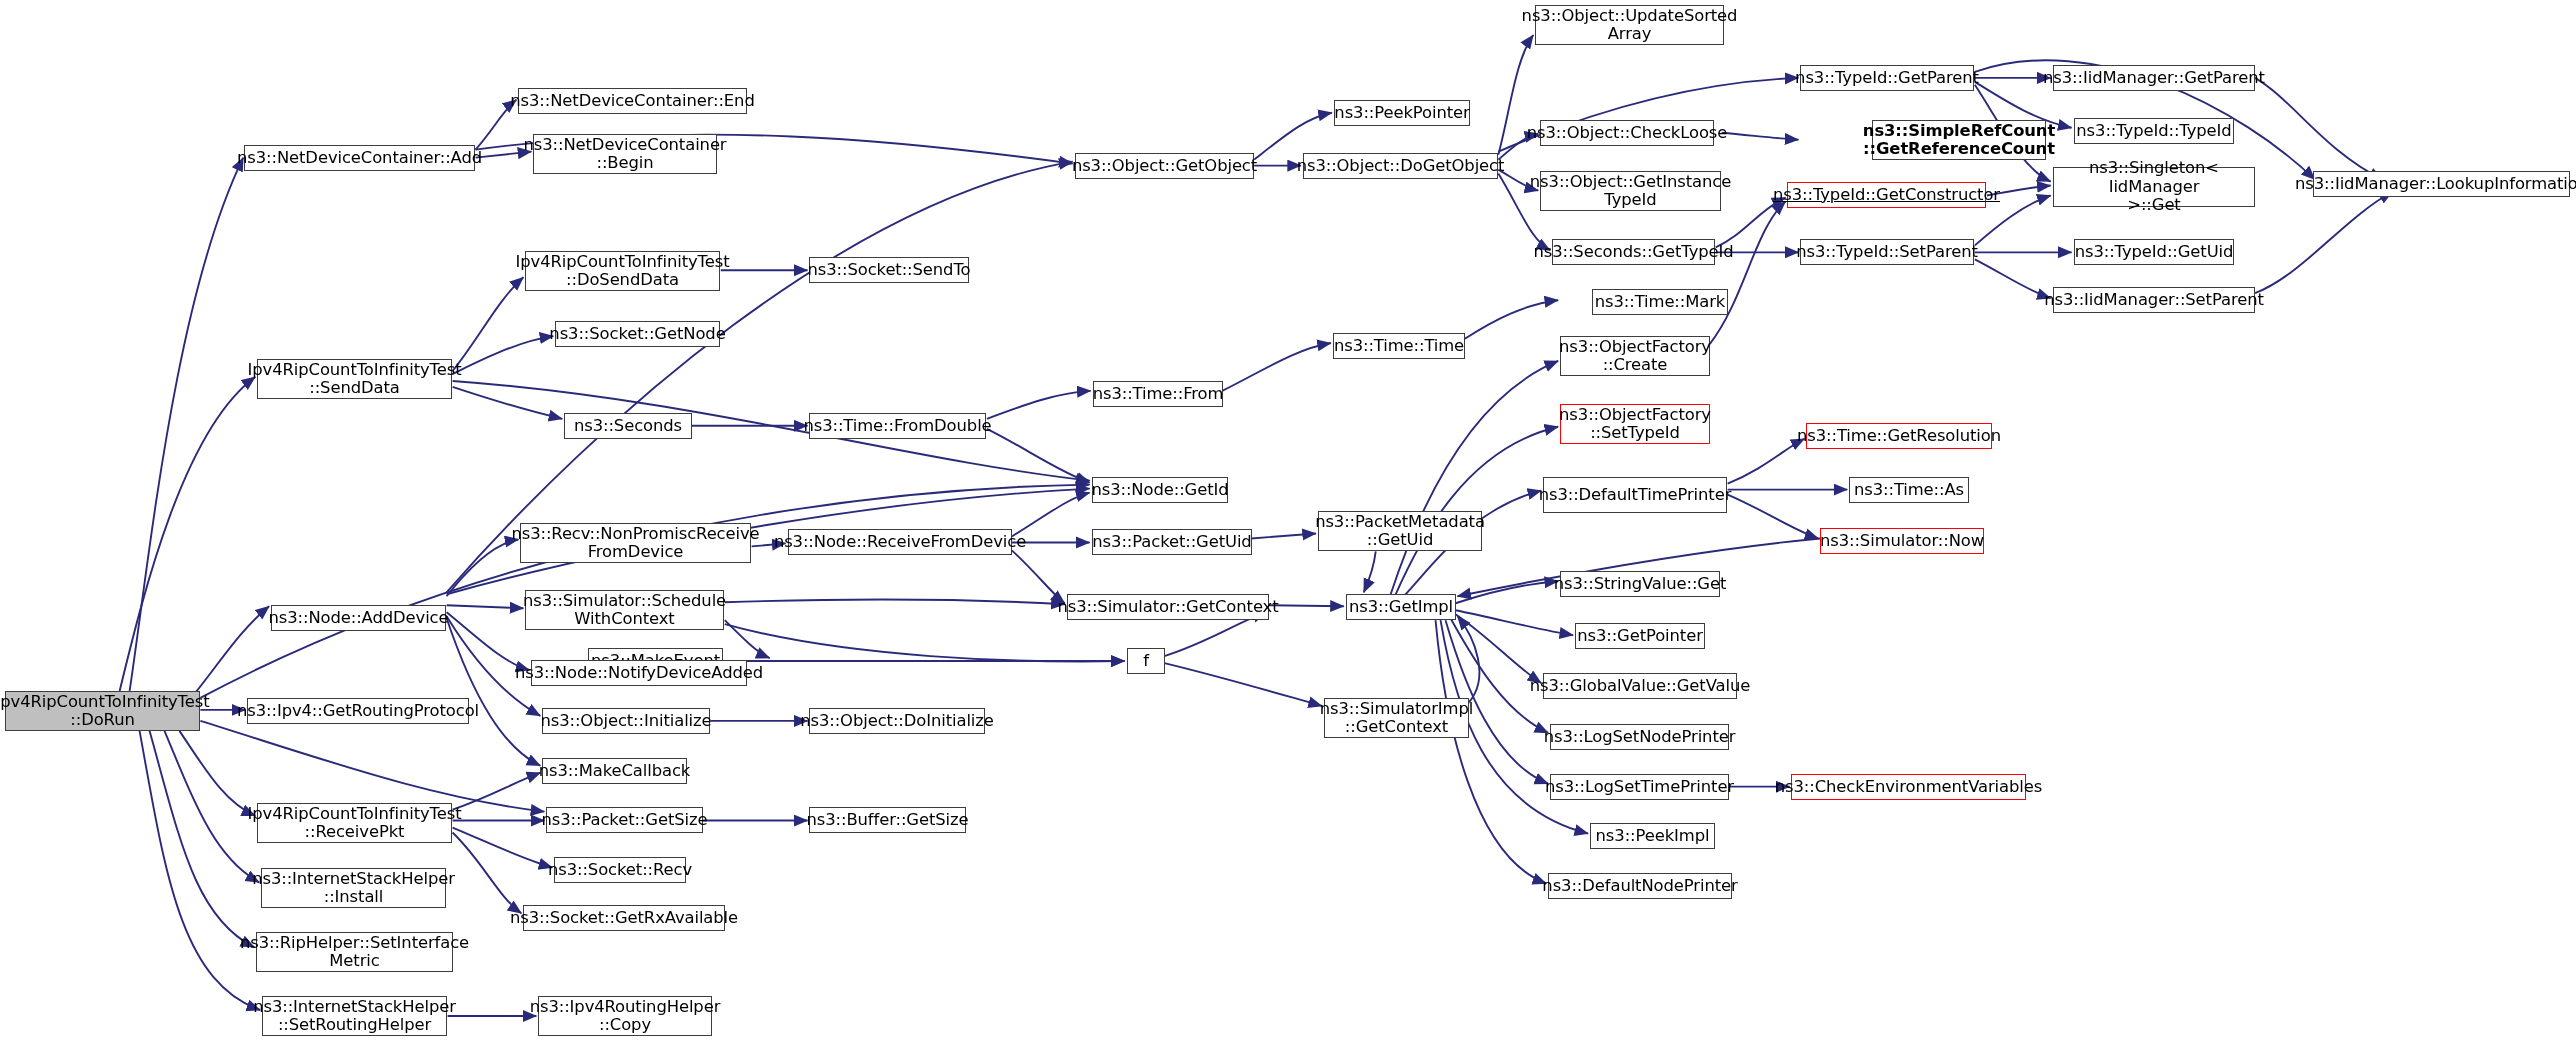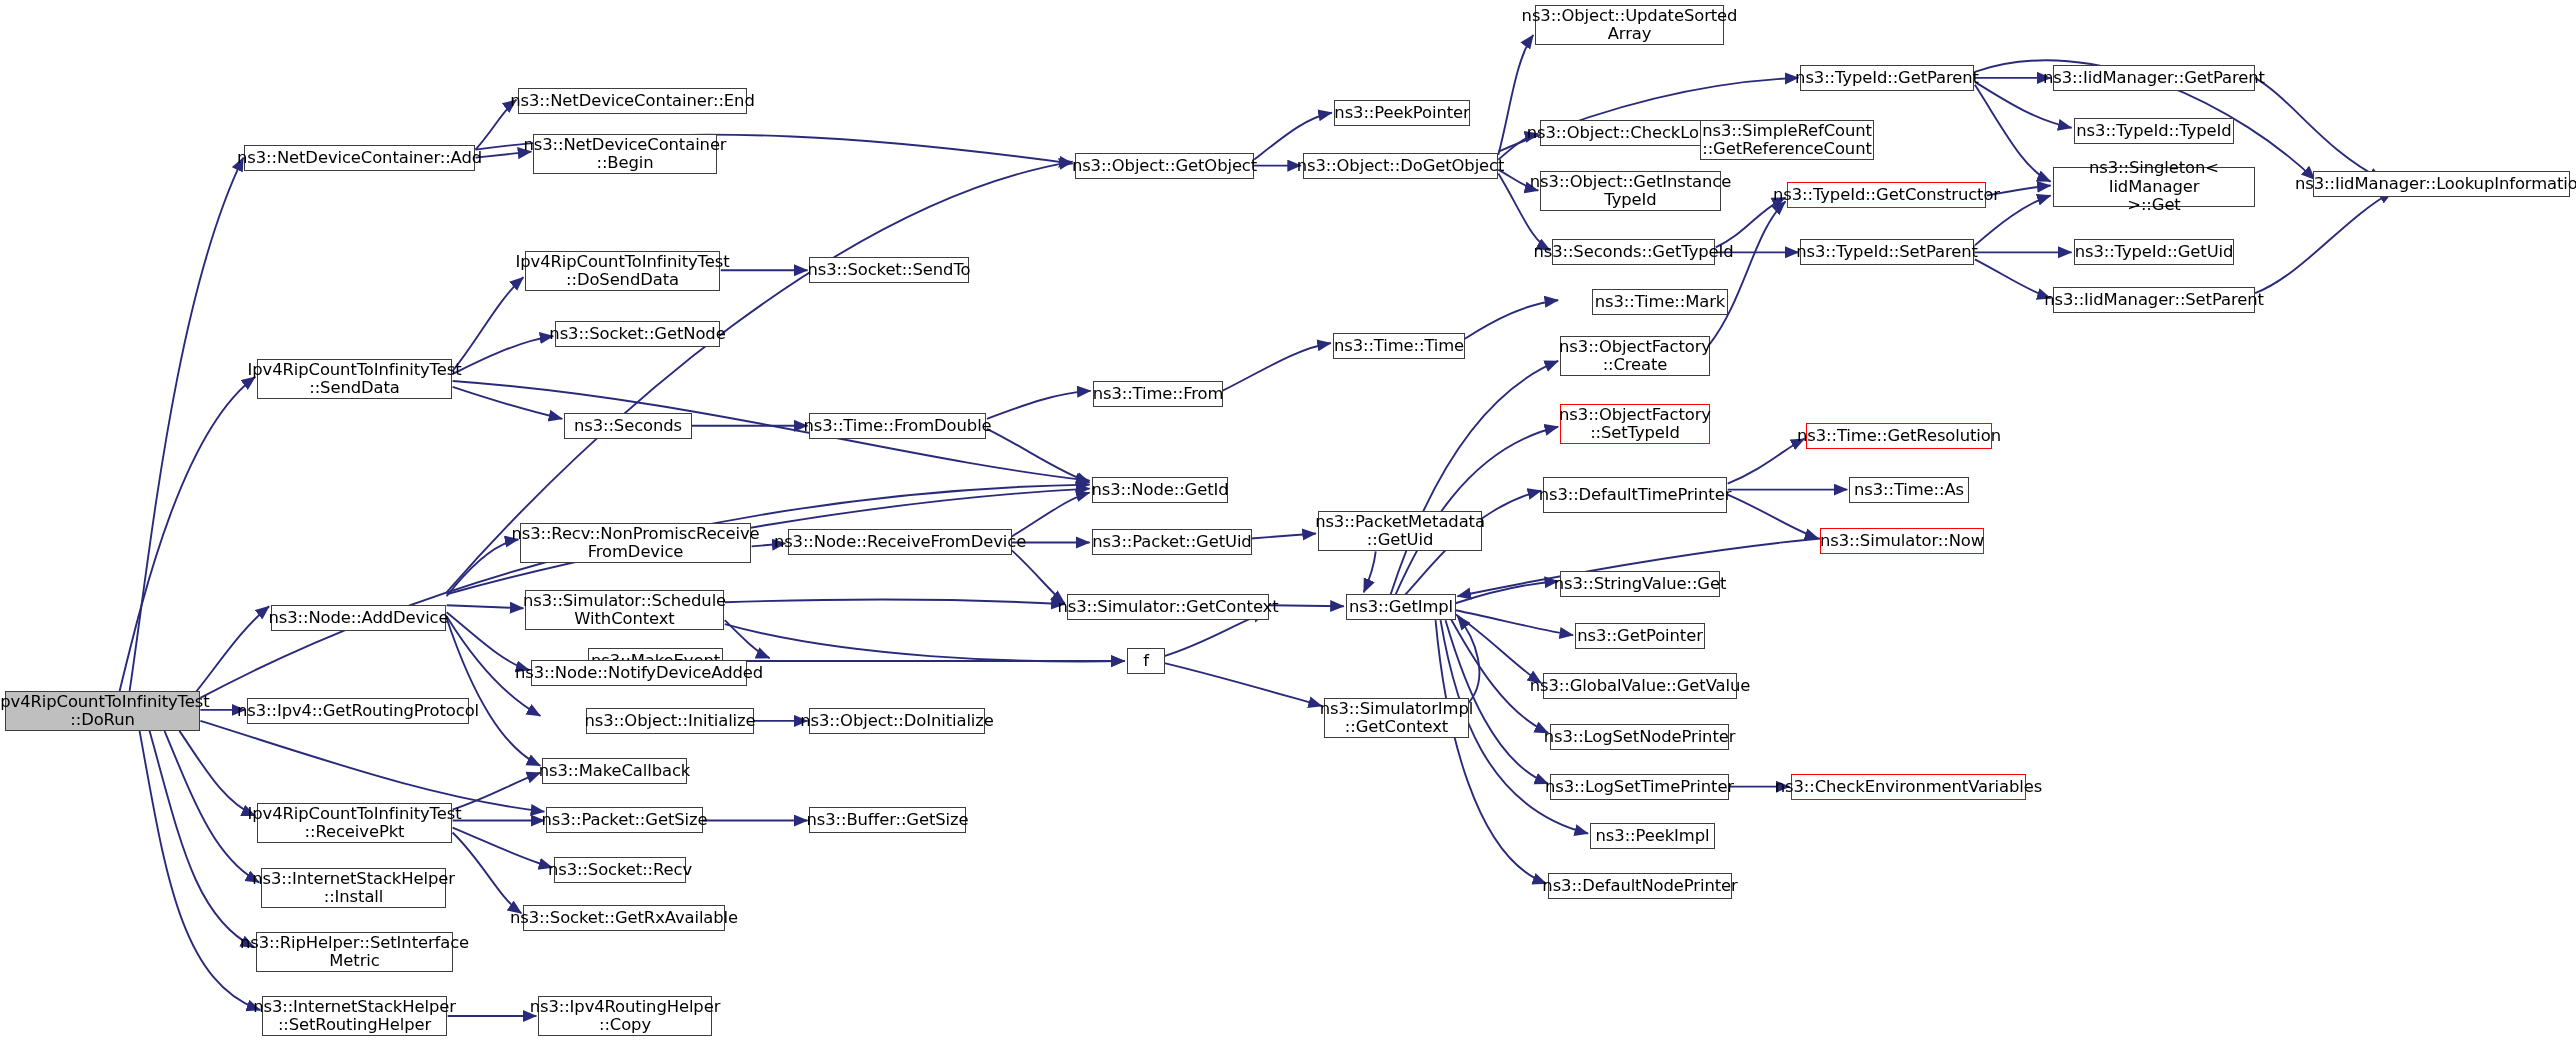--- a/index.html
+++ b/index.html
@@ -175,21 +175,21 @@
       <div class="node" style="left: 525px; top: 590px; width: 199px; height: 40px;">ns3::Simulator::Schedule
 WithContext</div>
       <div class="node" style="left: 588px; top: 648px; width: 135px; height: 26px;">ns3::MakeEvent</div>
       <div class="node" style="left: 1127px; top: 648px; width: 38px; height: 26px;">f</div>
       <div class="node" style="left: 1067px; top: 594px; width: 202px; height: 26px;">ns3::Simulator::GetContext</div>
       <div class="node" style="left: 1324px; top: 698px; width: 145px; height: 40px;">ns3::SimulatorImpl
 ::GetContext</div>
       <div class="node" style="left: 1346px; top: 594px; width: 110px; height: 26px;">ns3::GetImpl</div>
       <div class="node" style="left: 531px; top: 660px; width: 216px; height: 26px;">ns3::Node::NotifyDeviceAdded</div>
       <div class="node" style="left: 247px; top: 698px; width: 222px; height: 26px;">ns3::Ipv4::GetRoutingProtocol</div>
-      <div class="node" style="left: 542px; top: 708px; width: 168px; height: 26px; margin-left: 44px;">ns3::Object::Initialize</div>
+      <div class="node" style="left: 542px; top: 708px; width: 168px; height: 26px;">ns3::Object::Initialize</div>
       <div class="node" style="left: 809px; top: 708px; width: 176px; height: 26px;">ns3::Object::DoInitialize</div>
       <div class="node" style="left: 542px; top: 758px; width: 145px; height: 26px;">ns3::MakeCallback</div>
       <div class="node" style="left: 257px; top: 803px; width: 195px; height: 40px;">Ipv4RipCountToInfinityTest
 ::ReceivePkt</div>
       <div class="node" style="left: 546px; top: 807px; width: 157px; height: 26px;">ns3::Packet::GetSize</div>
       <div class="node" style="left: 809px; top: 807px; width: 157px; height: 26px;">ns3::Buffer::GetSize</div>
       <div class="node" style="left: 554px; top: 857px; width: 132px; height: 26px;">ns3::Socket::Recv</div>
       <div class="node" style="left: 523px; top: 905px; width: 202px; height: 26px;">ns3::Socket::GetRxAvailable</div>
       <div class="node" style="left: 261px; top: 868px; width: 185px; height: 40px;">ns3::InternetStackHelper
 ::Install</div>
@@ -202,23 +202,23 @@
       <div class="node" style="left: 1075px; top: 153px; width: 179px; height: 26px;">ns3::Object::GetObject</div>
       <div class="node" style="left: 1334px; top: 100px; width: 136px; height: 26px;">ns3::PeekPointer</div>
       <div class="node" style="left: 1303px; top: 153px; width: 195px; height: 26px;">ns3::Object::DoGetObject</div>
       <div class="node" style="left: 1535px; top: 5px; width: 189px; height: 40px;">ns3::Object::UpdateSorted
 Array</div>
       <div class="node" style="left: 1540px; top: 120px; width: 174px; height: 26px;">ns3::Object::CheckLoose</div>
       <div class="node" style="left: 1540px; top: 171px; width: 181px; height: 40px;">ns3::Object::GetInstance
 TypeId</div>
       <div class="node" style="left: 1552px; top: 239px; width: 163px; height: 26px;">ns3::Seconds::GetTypeId</div>
       <div class="node" style="left: 1800px; top: 65px; width: 174px; height: 26px;">ns3::TypeId::GetParent</div>
-      <div class="node" style="left: 1700px; top: 120px; width: 174px; height: 40px;">ns3::SimpleRefCount
+      <div class="node" style="left: 1872px; top: 120px; width: 174px; height: 40px; font-weight: bold;">ns3::SimpleRefCount
 ::GetReferenceCount</div>
-      <div class="node red" style="left: 1787px; top: 182px; width: 199px; height: 26px;">ns3::TypeId::GetConstructor</div>
+      <div class="node red" style="left: 1787px; top: 182px; width: 199px; height: 26px; text-decoration: underline;">ns3::TypeId::GetConstructor</div>
       <div class="node" style="left: 1800px; top: 239px; width: 174px; height: 26px;">ns3::TypeId::SetParent</div>
       <div class="node" style="left: 2053px; top: 65px; width: 202px; height: 26px;">ns3::IidManager::GetParent</div>
       <div class="node" style="left: 2074px; top: 118px; width: 160px; height: 26px;">ns3::TypeId::TypeId</div>
       <div class="node" style="left: 2053px; top: 167px; width: 202px; height: 40px;">ns3::Singleton&lt; IidManager
 &gt;::Get</div>
       <div class="node" style="left: 2074px; top: 239px; width: 160px; height: 26px;">ns3::TypeId::GetUid</div>
       <div class="node" style="left: 2053px; top: 287px; width: 202px; height: 26px;">ns3::IidManager::SetParent</div>
       <div class="node" style="left: 2313px; top: 171px; width: 257px; height: 26px;">ns3::IidManager::LookupInformation</div>
       <div class="node" style="left: 1560px; top: 336px; width: 150px; height: 40px;">ns3::ObjectFactory
 ::Create</div>

